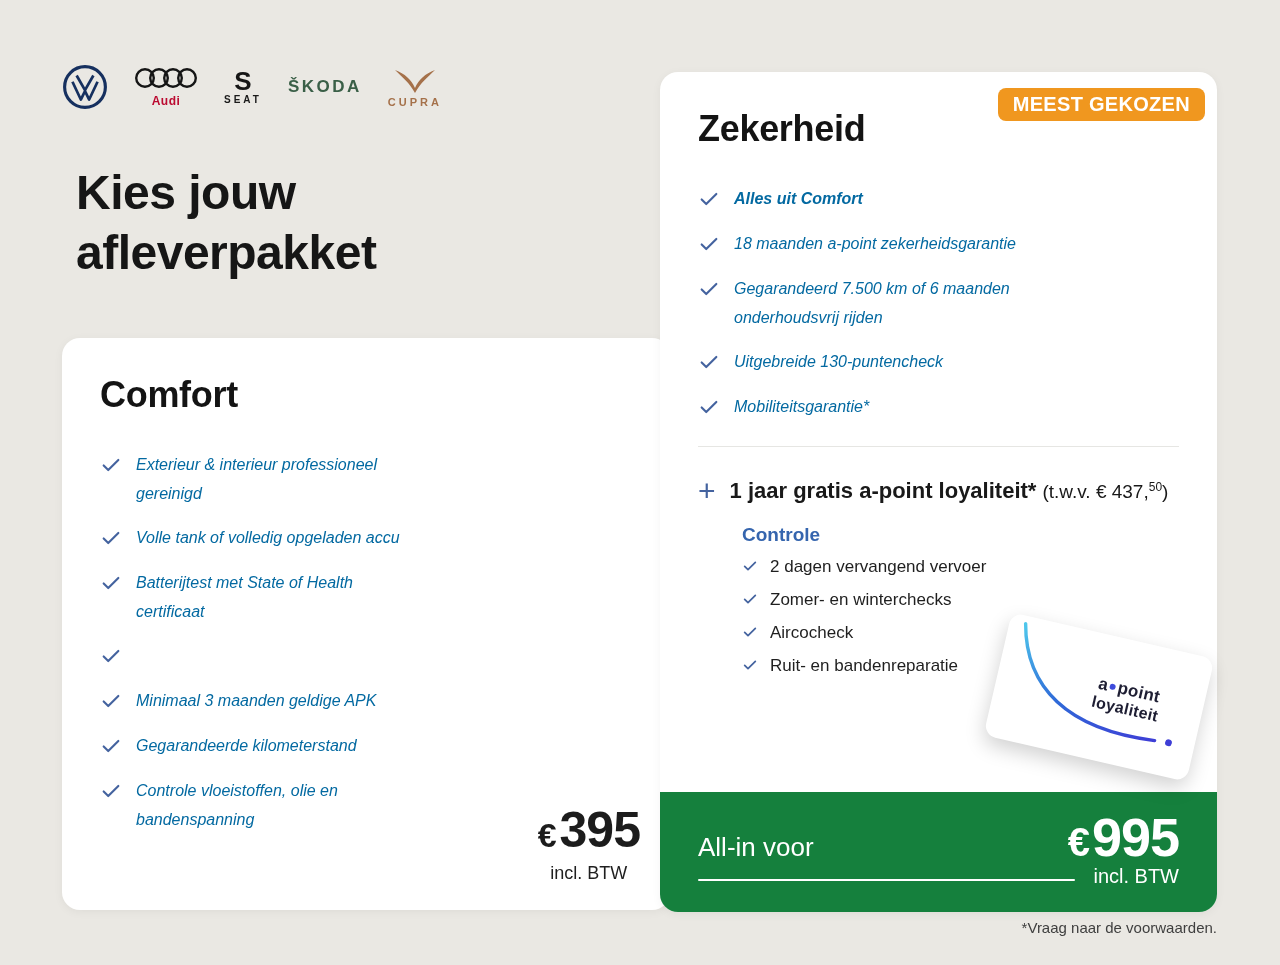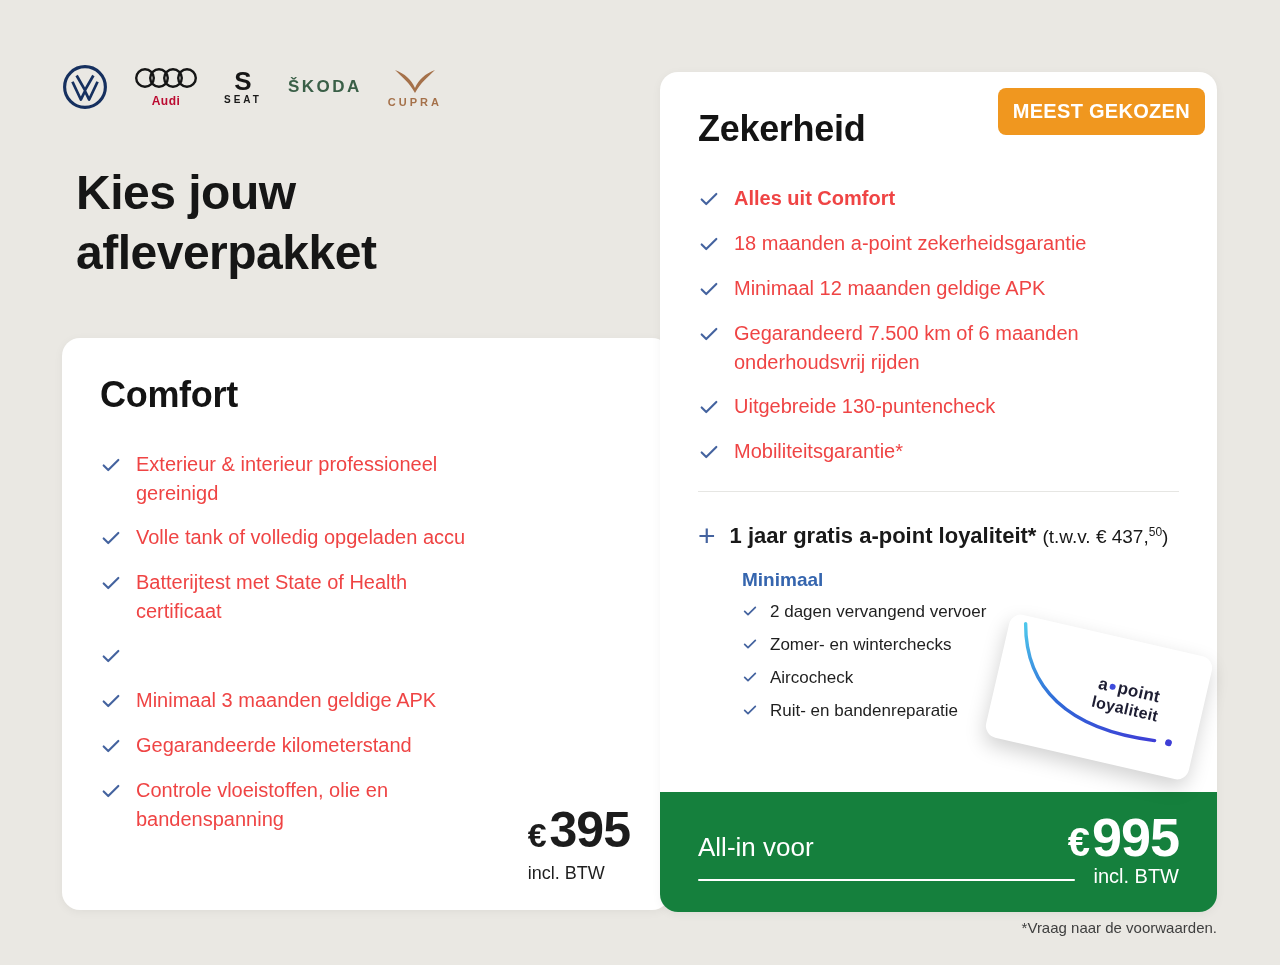--- a/index.html
+++ b/index.html
@@ -31,34 +31,34 @@
     box-shadow:0 2px 10px rgba(0,0,0,0.05);
   }
   .card-comfort { left:62px; top:338px; width:608px; height:572px; padding:36px 38px; }
   .card-zekerheid { left:660px; top:72px; width:557px; height:840px; padding:36px 38px; }
 
   .card-title { font-size:36px; font-weight:700; color:#141414; letter-spacing:-0.3px; }
 
   .feature-list { margin-top:34px; }
   .item { display:flex; align-items:flex-start; gap:14px; margin-bottom:15px; }
   .check { flex:0 0 auto; margin-top:4px; }
-  .item-text { font-size:20px; line-height:29px; color:#ef4444; white-space:pre-line; }
+  .item-text { font-size:16px; line-height:29px; color:#0369a1; white-space:pre-line;font-style:italic; }
   .item-text.bold { font-weight:700; }
 
   
-  .price-block { position:absolute; right:40px; bottom:26px; text-align:left; }
+  .price-block { position:absolute; right:30px; bottom:26px; text-align:center; }
   .price-cur { font-size:34px; font-weight:700; margin-right:3px; }
   .price-num { font-size:50px; font-weight:700; letter-spacing:-1px; }
   .price-note { font-size:18px; color:#1F1F1F; margin-top:4px; }
 
   
   .badge {
     position:absolute; top:16px; right:12px;
     background:#F0971F; color:#FFFFFF; font-size:20px; font-weight:700;
-    padding:12px 15px; border-radius:8px; letter-spacing:.3px;
+    padding:5px 15px; border-radius:8px; letter-spacing:.3px;
   }
   .divider { border-top:1px solid #E6E6E3; margin-top:24px; }
 
   .loyalty-head { display:flex; align-items:baseline; gap:14px; margin-top:26px; }
   .plus { font-size:30px; font-weight:400; color:#44639F; position:relative; top:3px; line-height:1; }
   .loyalty-title { font-size:22px; font-weight:700; color:#191919; }
   .loyalty-value { font-size:19px; font-weight:400; color:#191919; margin-left:6px; }
   .loyalty-value sup { font-size:12px; }
   .inclusief { margin:20px 0 10px 44px; font-size:19px; font-weight:700; color:#3565AE; }
   .sub-list { margin-left:44px; }
@@ -207,26 +207,20 @@
       <div class="item">
         <span class="check"><svg width="22" height="22" viewBox="0 0 24 24">
               <path d="M4 12.5l5 5 11-11" fill="none" stroke="#44639F" stroke-width="2.3" stroke-linecap="round" stroke-linejoin="round"></path>
             </svg></span>
         <span class="item-text">18 maanden a-point zekerheidsgarantie</span>
       </div>
       <div class="item">
         <span class="check"><svg width="22" height="22" viewBox="0 0 24 24">
               <path d="M4 12.5l5 5 11-11" fill="none" stroke="#44639F" stroke-width="2.3" stroke-linecap="round" stroke-linejoin="round"></path>
             </svg></span>
-        <span class="item-text">Minimaal 12 maanden geldige APK</span>
-      </div>
-      <div class="item">
-        <span class="check"><svg width="22" height="22" viewBox="0 0 24 24">
-              <path d="M4 12.5l5 5 11-11" fill="none" stroke="#44639F" stroke-width="2.3" stroke-linecap="round" stroke-linejoin="round"></path>
-            </svg></span>
         <span class="item-text">Gegarandeerd 7.500 km of 6 maanden
 onderhoudsvrij rijden</span>
       </div>
       <div class="item">
         <span class="check"><svg width="22" height="22" viewBox="0 0 24 24">
               <path d="M4 12.5l5 5 11-11" fill="none" stroke="#44639F" stroke-width="2.3" stroke-linecap="round" stroke-linejoin="round"></path>
             </svg></span>
         <span class="item-text">Uitgebreide 130-puntencheck</span>
       </div>
       <div class="item">
@@ -239,21 +233,21 @@
 
     <div class="divider"></div>
 
     <div class="loyalty-head">
       <span class="plus">+</span>
       <span>
         <span class="loyalty-title">1 jaar gratis a-point loyaliteit*</span><span class="loyalty-value"><span>(t.w.v. € 437,</span><sup>50</sup><span>)</span></span>
       </span>
     </div>
 
-    <div class="inclusief">Minimaal</div>
+    <div class="inclusief">Controle</div>
 
     <div class="sub-list">
       <div class="sub-item">
         <span class="check"><svg width="16" height="16" viewBox="0 0 24 24">
               <path d="M4 12.5l5 5 11-11" fill="none" stroke="#44639F" stroke-width="2.6" stroke-linecap="round" stroke-linejoin="round"></path>
             </svg></span>
         <span class="sub-text">2 dagen vervangend vervoer</span>
       </div>
       <div class="sub-item">
         <span class="check"><svg width="16" height="16" viewBox="0 0 24 24">

